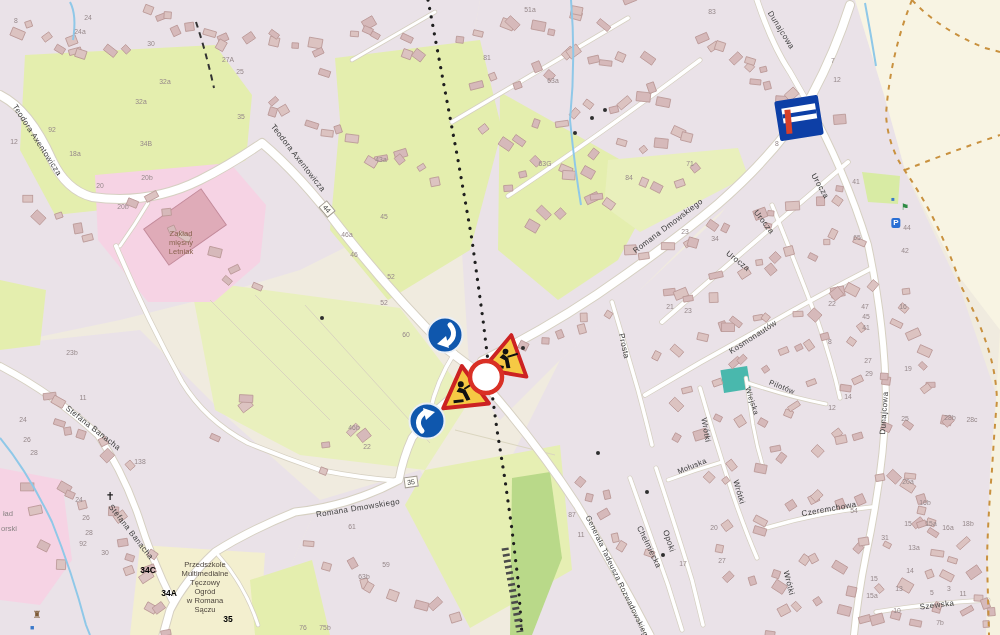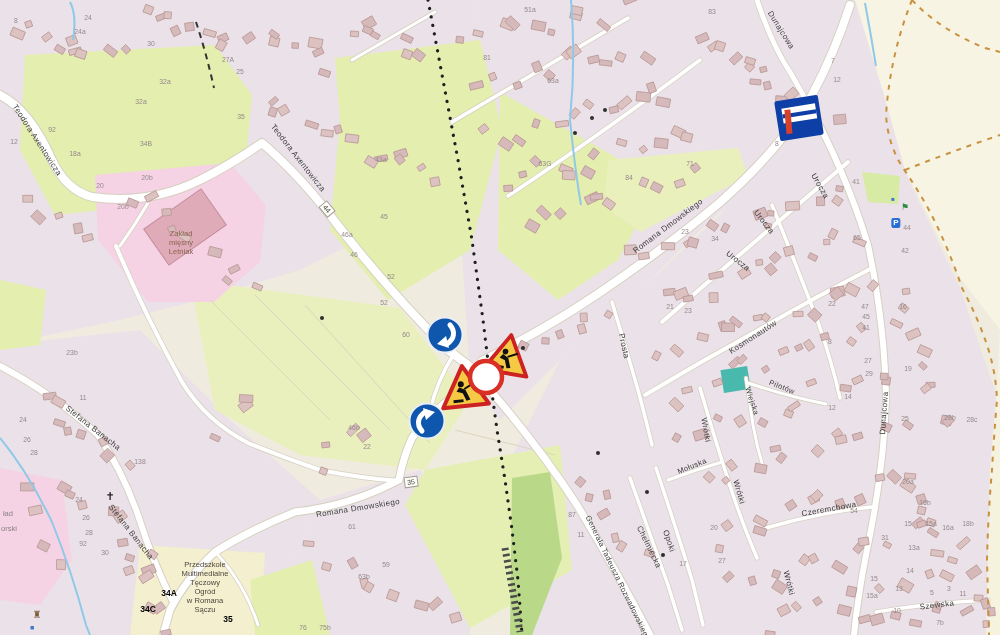--- a/index.html
+++ b/index.html
@@ -644,21 +644,21 @@
 mięsny
 Letniak</div>
     <div class="poi" style="left: 205px; top: 588px; transform: translate(-50%, -50%); color: rgb(78, 70, 62);">Przedszkole
 Multimedialne
 Tęczowy
 Ogród
 w Romana
 Sączu</div>
     <div class="poi" style="left: 8px; top: 514px; transform: translate(-50%, -50%); color: rgb(138, 131, 132);">ład</div>
     <div class="poi" style="left: 9px; top: 529px; transform: translate(-50%, -50%); color: rgb(138, 131, 132);">orski</div>
-  <div class="anno" style="left: 148px; top: 609px; transform: translate(-50%, -50%);">34C</div>
+  <div class="anno" style="left: 148px; top: 570px; transform: translate(-50%, -50%);">34C</div>
     <div class="anno" style="left: 169px; top: 593px; transform: translate(-50%, -50%);">34A</div>
     <div class="anno" style="left: 228px; top: 619px; transform: translate(-50%, -50%);">35</div>
   <span class="icon" style="left: 110px; top: 496px; transform: translate(-50%, -50%); font-size: 11px; color: rgb(26, 26, 26);">✝</span>
     <span class="icon boxed" style="left: 896px; top: 223px; transform: translate(-50%, -50%); font-size: 8px; color: rgb(255, 255, 255); background: rgb(42, 111, 212);">P</span>
     <span class="icon" style="left: 905px; top: 207px; transform: translate(-50%, -50%); font-size: 9px; color: rgb(46, 139, 68);">⚑</span>
     <span class="icon" style="left: 893px; top: 199px; transform: translate(-50%, -50%); font-size: 6px; color: rgb(58, 120, 201);">■</span>
     <span class="icon" style="left: 37px; top: 615px; transform: translate(-50%, -50%); font-size: 10px; color: rgb(125, 90, 54);">♜</span>
     <span class="icon" style="left: 32px; top: 627px; transform: translate(-50%, -50%); font-size: 7px; color: rgb(58, 120, 201);">■</span>
 
 </div>

